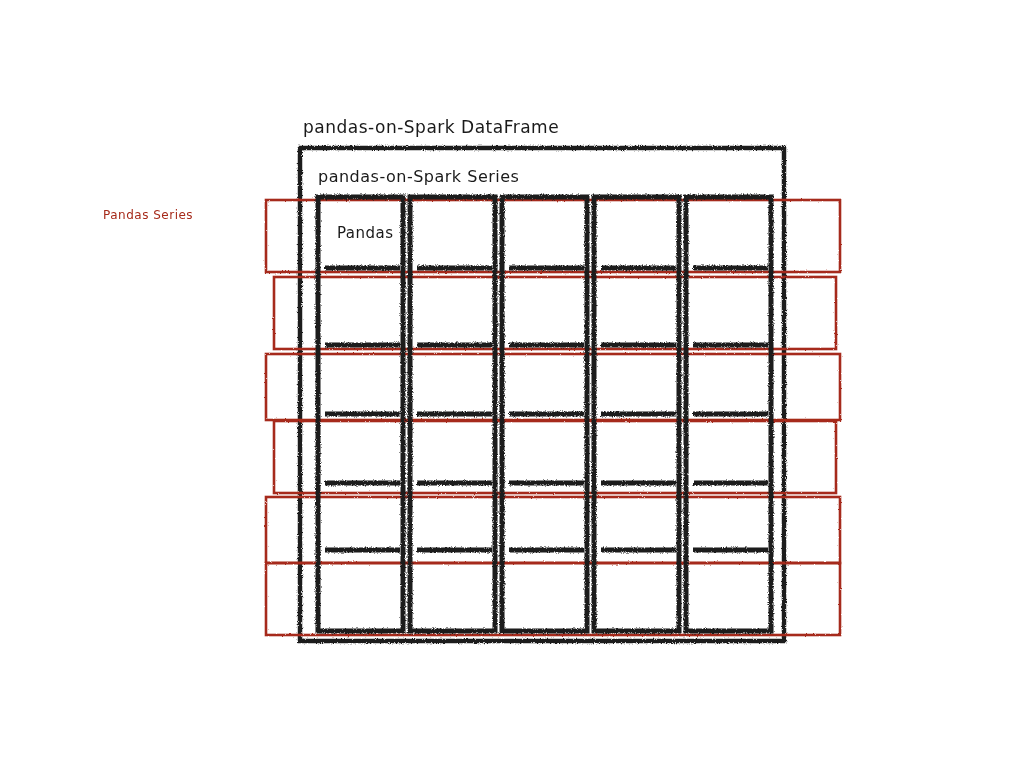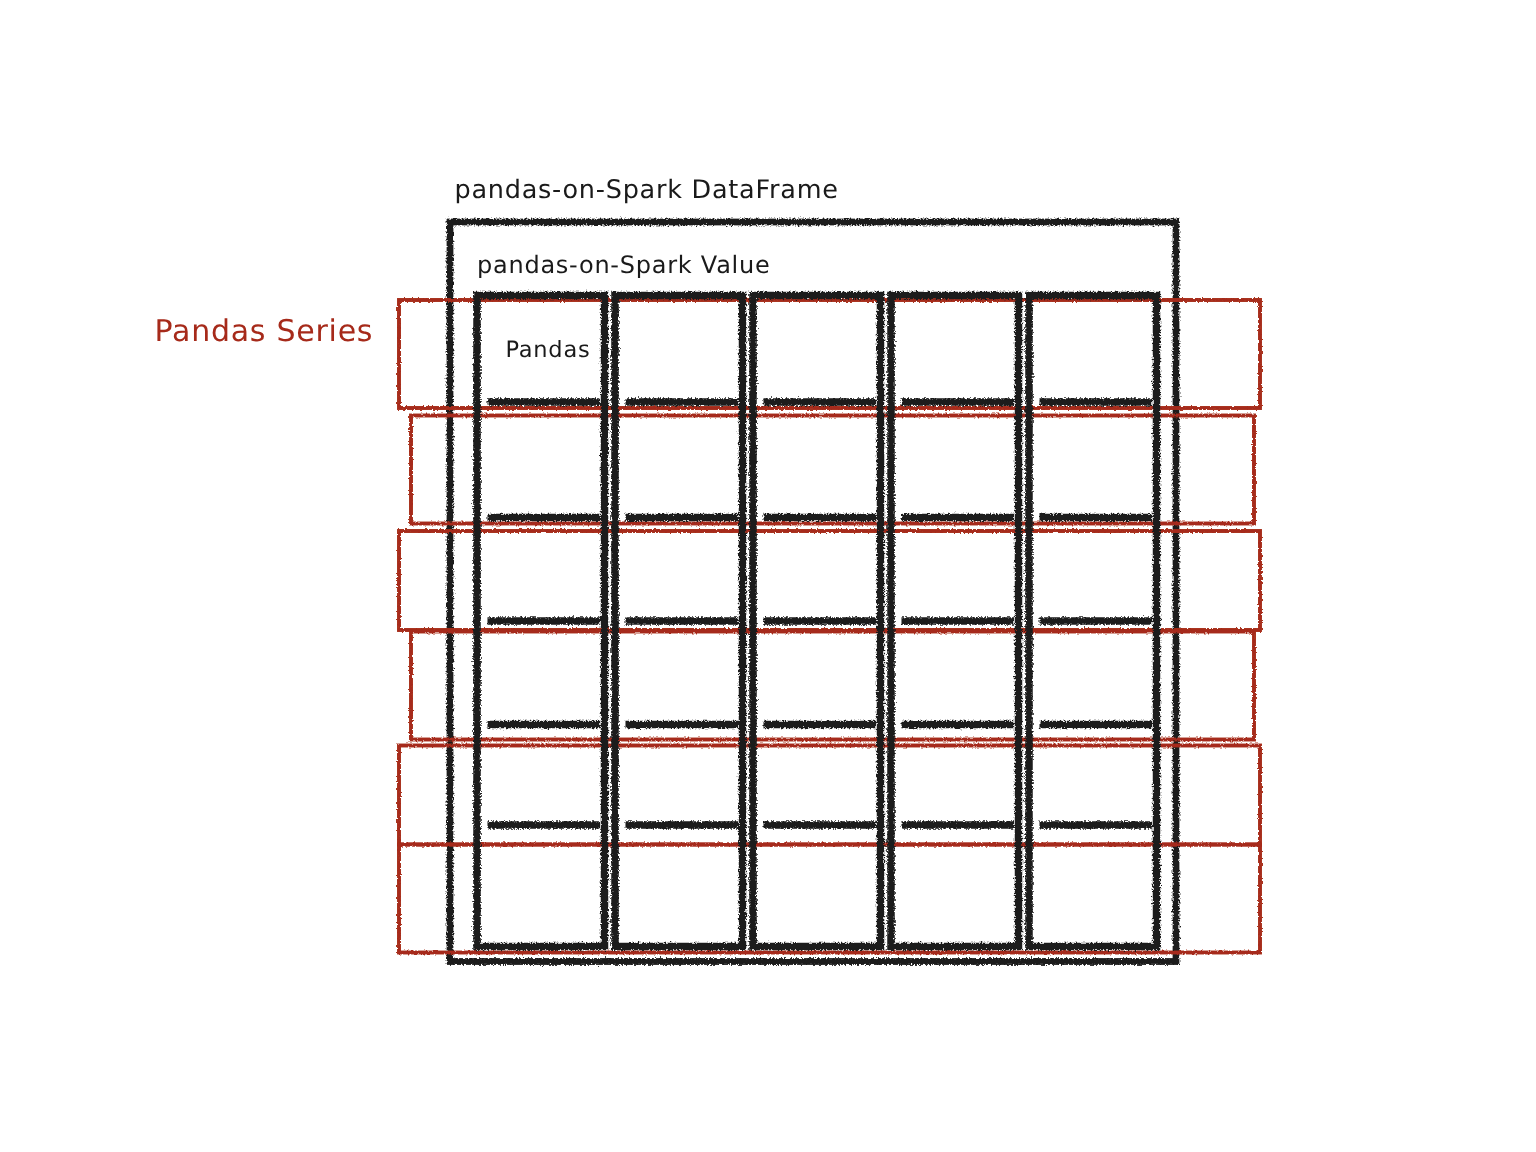--- a/index.html
+++ b/index.html
@@ -40,21 +40,21 @@
   .label-series {
     left: 318px;
     top: 167px;
     font-size: 16px;
     color: #1a1a1a;
   }
 
   .label-pandas-series {
     left: 103px;
     top: 208px;
-    font-size: 20px;
+    font-size: 12px;
     color: #a62a1a;
   }
 
   .label-value {
     left: 337px;
     top: 224px;
     font-size: 15px;
     color: #1a1a1a;
   }
 </style>
@@ -123,18 +123,18 @@
       <line x1="325" y1="550" x2="400" y2="550"></line>
       <line x1="417" y1="550" x2="492" y2="550"></line>
       <line x1="509" y1="550" x2="584" y2="550"></line>
       <line x1="601" y1="550" x2="676" y2="550"></line>
       <line x1="693" y1="550" x2="768" y2="550"></line>
     </g>
   </svg>
 
   <div class="label label-dataframe">pandas-on-Spark DataFrame</div>
 
-  <div class="label label-series">pandas-on-Spark Value</div>
+  <div class="label label-series">pandas-on-Spark Series</div>
 
   <div class="label label-pandas-series">Pandas Series</div>
 
   <div class="label label-value">Pandas</div>
 </div>
 
 </body></html>

